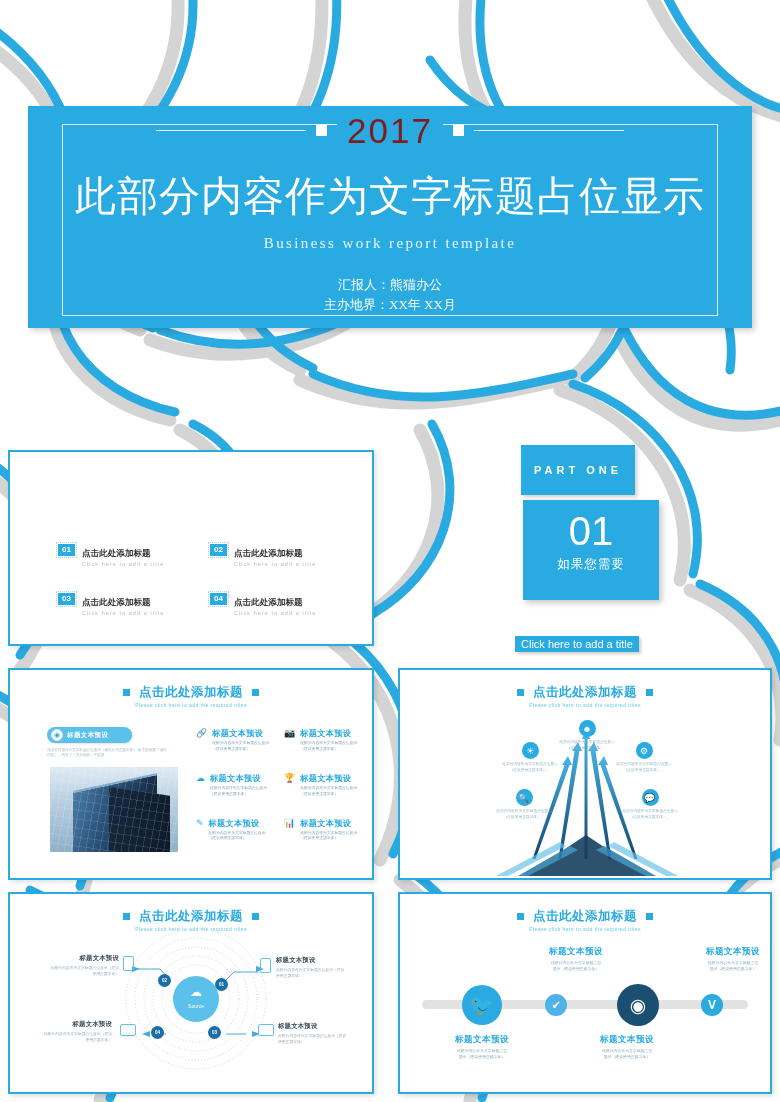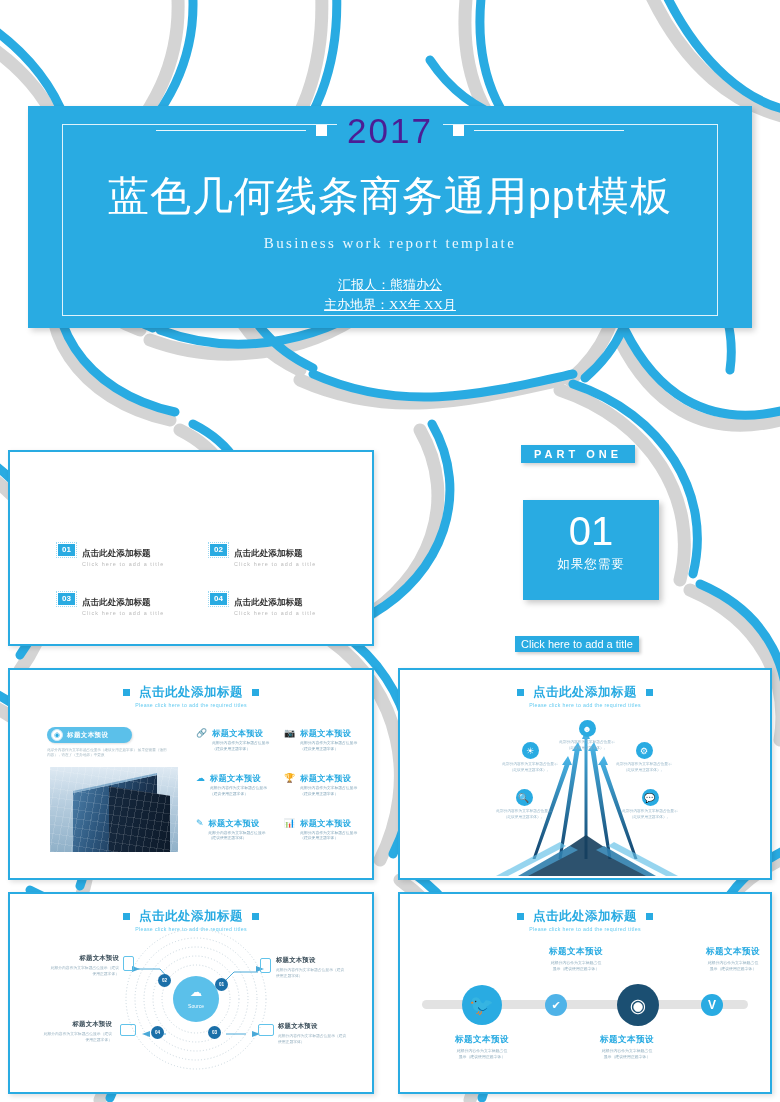--- a/index.html
+++ b/index.html
@@ -22,37 +22,36 @@
     position:absolute; left:34px; top:18px; right:34px; bottom:12px;
     border:1px solid rgba(255,255,255,.85);
   }
   .hero-year-row {
     position:absolute; left:0; right:0; top:-12px;
     display:flex; align-items:center; justify-content:center; gap:10px;
   }
   .hero-year-row .dash { height:1px; background:rgba(255,255,255,.9); flex:0 0 150px; }
   .hero-year-row .sq { width:11px; height:11px; background:#fff; }
   .hero-year {
-    color:#4c1d95; font-size:35px; letter-spacing:2px; line-height:1;
+    color:#7f1d1d; font-size:35px; letter-spacing:2px; line-height:1;
     background:#29ABE2; padding:0 10px;
   }
   .hero-title {
     position:absolute; left:0; right:0; top:44px; text-align:center;
     color:#fff; font-size:41px; font-weight:400; letter-spacing:1px; white-space:nowrap;
   }
   .hero-sub {
     position:absolute; left:0; right:0; top:110px; text-align:center;
     color:#eaf7fe; font-size:15px; letter-spacing:2.4px;
     font-family:"Liberation Serif","DejaVu Serif",serif;
   }
   .hero-meta {
     position:absolute; left:0; right:0; top:150px; text-align:center;
     color:#ffffff; font-size:13px; line-height:1.55;
     font-family:"Liberation Serif","DejaVu Serif",serif;
-    text-decoration:underline;
   }
 
   
   .slide {
     position:absolute; z-index:3; background:#fff;
     border:2px solid #29ABE2;
     box-shadow: 2px 2px 5px rgba(0,0,0,.13);
   }
   .slide.transparent { background:transparent; border:none; box-shadow:none; }
 
@@ -85,21 +84,21 @@
     padding:2px 4px; line-height:1; outline:1px dotted #9ed9f2; outline-offset:1px;
     margin-top:2px;
   }
   .cat-cn { color:#333; font-size:8.6px; font-weight:bold; line-height:1.15; }
   .cat-en { color:#b9b9b9; font-size:5.4px; letter-spacing:1.1px; margin-top:1px; }
 
   
   #s-part { left:398px; top:440px; width:374px; height:216px; }
   .part-label {
     position:absolute; left:123px; top:5px; background:#29ABE2; color:#fff;
-    font-size:11px; letter-spacing:4px; padding:3px 13px; font-weight:bold;
+    font-size:11px; letter-spacing:4px; padding:19px 13px; font-weight:bold;
     box-shadow:2px 2px 4px rgba(0,0,0,.2);
   }
   .part-box {
     position:absolute; left:125px; top:60px; width:136px; height:100px;
     background:#29ABE2; color:#fff; text-align:center;
     box-shadow:3px 3px 6px rgba(0,0,0,.22);
   }
   .part-box .num { font-size:40px; line-height:1.25; padding-top:6px; font-weight:300; }
   .part-box .cap { font-size:12.5px; letter-spacing:1px; }
   .part-cta {
@@ -253,21 +252,21 @@
 
 <div class="hero">
   <div class="hero-inner">
     <div class="hero-year-row">
       <span class="dash"></span>
       <span class="sq"></span>
       <span class="hero-year">2017</span>
       <span class="sq"></span>
       <span class="dash"></span>
     </div>
-    <div class="hero-title">蓝色几何线条商务通用ppt模板</div>
+    <div class="hero-title">此部分内容作为文字标题占位显示</div>
     <div class="hero-sub">Business  work  report  template</div>
     <div class="hero-meta">
       <div>汇报人：熊猫办公</div>
       <div>主办地界：XX年 XX月</div>
     </div>
   </div>
 </div>
 
 <div class="slide" id="s-catalog">
   <div class="cat-grid">

